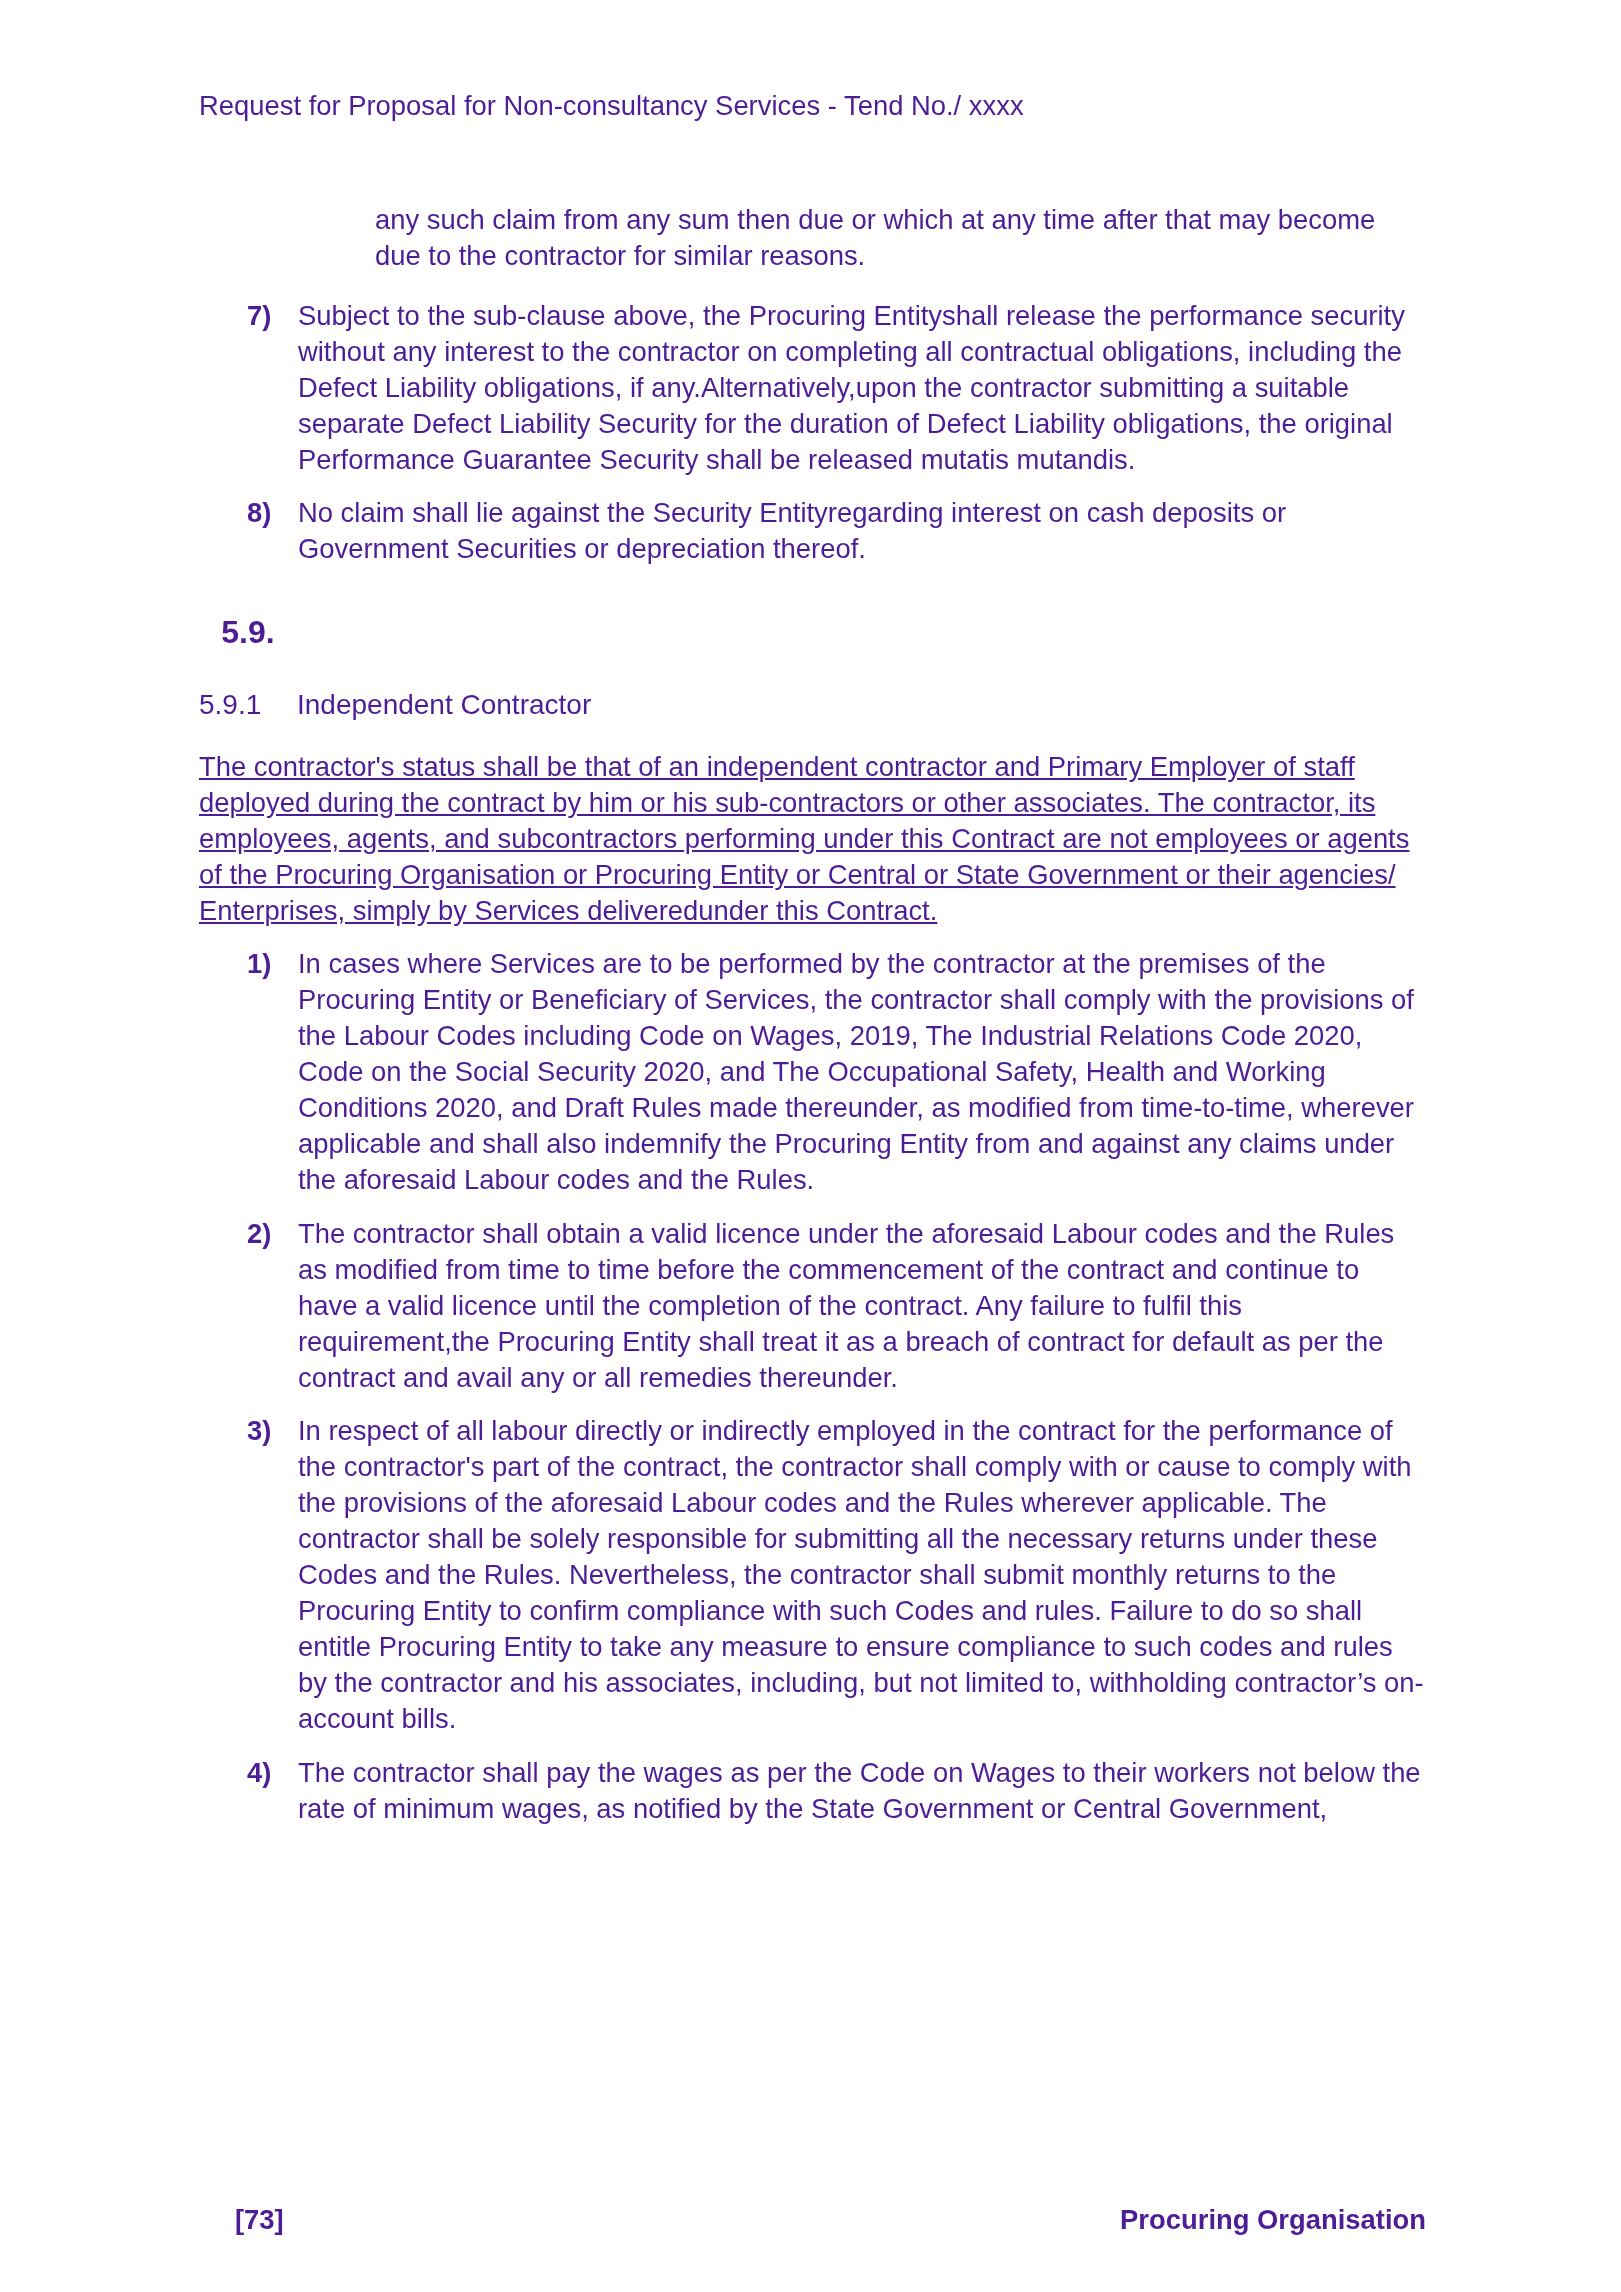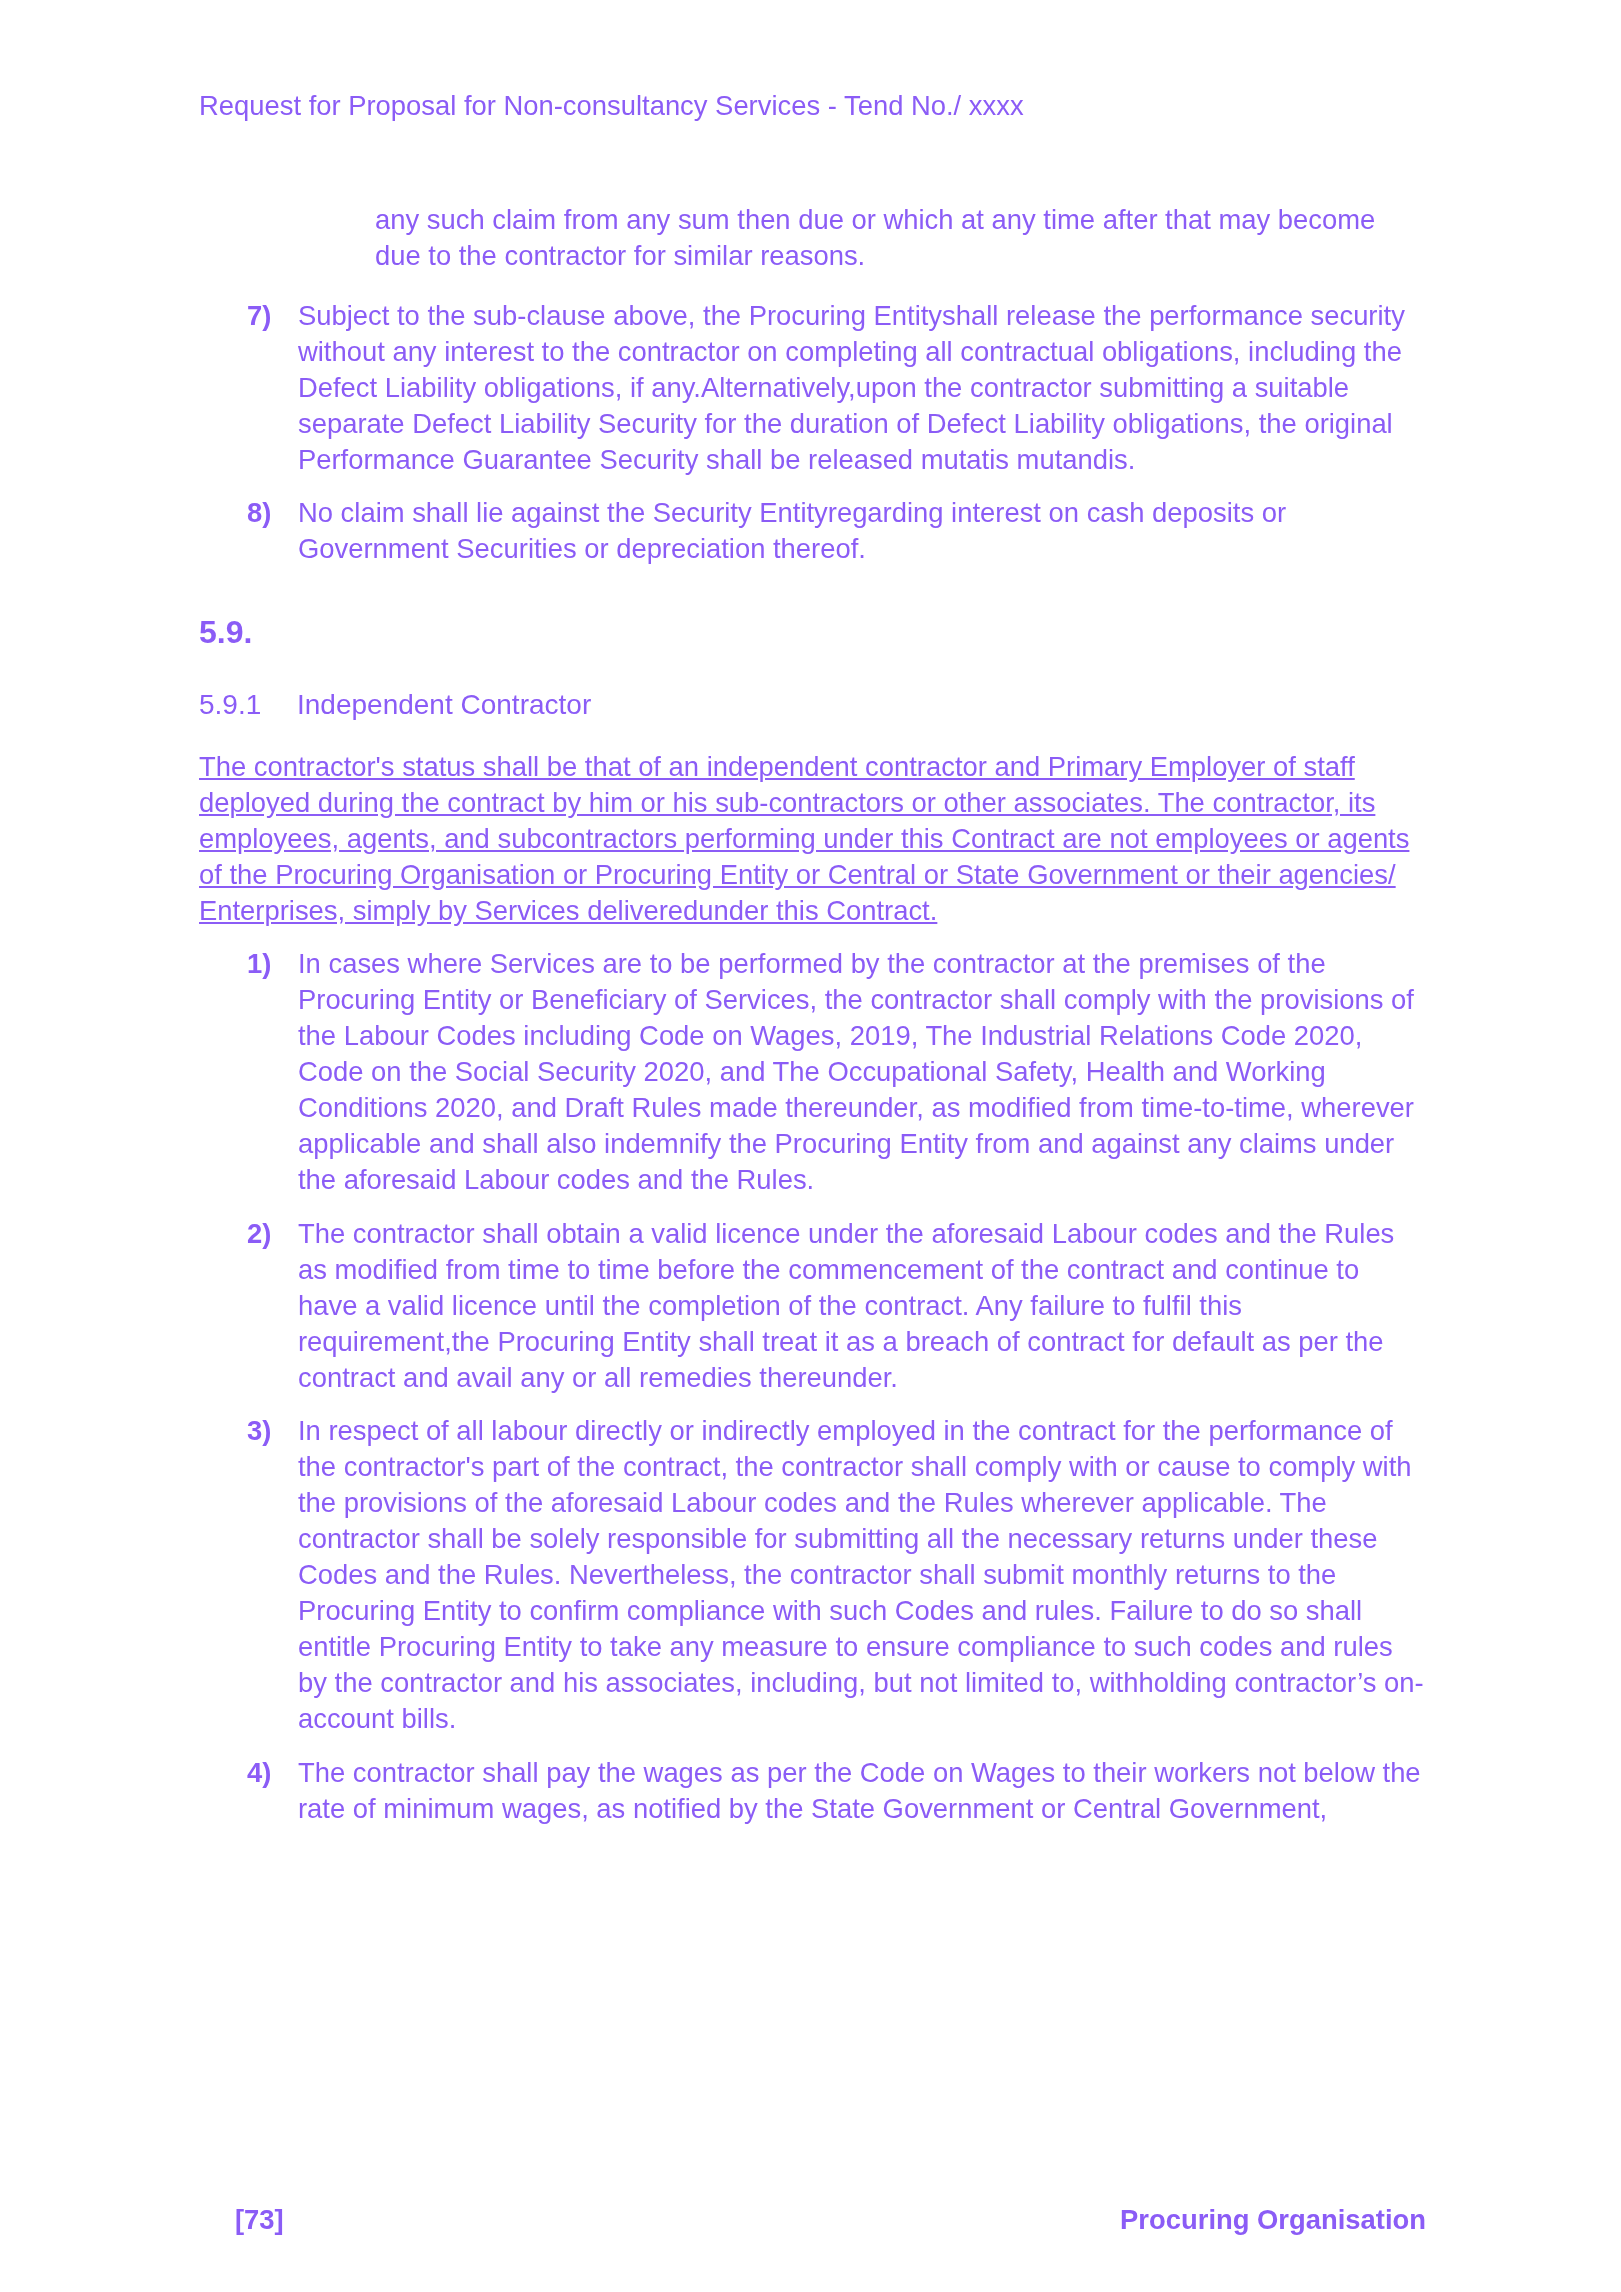--- a/index.html
+++ b/index.html
@@ -5,21 +5,21 @@
   * { box-sizing: border-box; }
   html, body { margin: 0; padding: 0; }
   body { background: #ffffff; }
 
   .page {
     position: relative;
     width: 1621px;
     height: 2293px;
     background: #ffffff;
     font-family: "Liberation Sans", sans-serif;
-    color: #8b5cf6;
+    color: #4c1d95;
     overflow: hidden;
   }
 
   .content {
     position: absolute;
     top: 88px;
     left: 199px;
     right: 195px;
   }
 
@@ -55,20 +55,21 @@
 
   .section-heading {
     display: flex;
     font-weight: 700;
     font-size: 32px;
     line-height: 41px;
     margin: 45px 0 33px 0;
   }
   .section-heading .num {
     flex: 0 0 98px;
+    text-align: center;
   }
 
   .subsection-heading {
     display: flex;
     font-weight: 400;
     font-size: 28px;
     line-height: 37px;
     margin: 27.4px 0 25.5px 0;
   }
   .subsection-heading .num {

